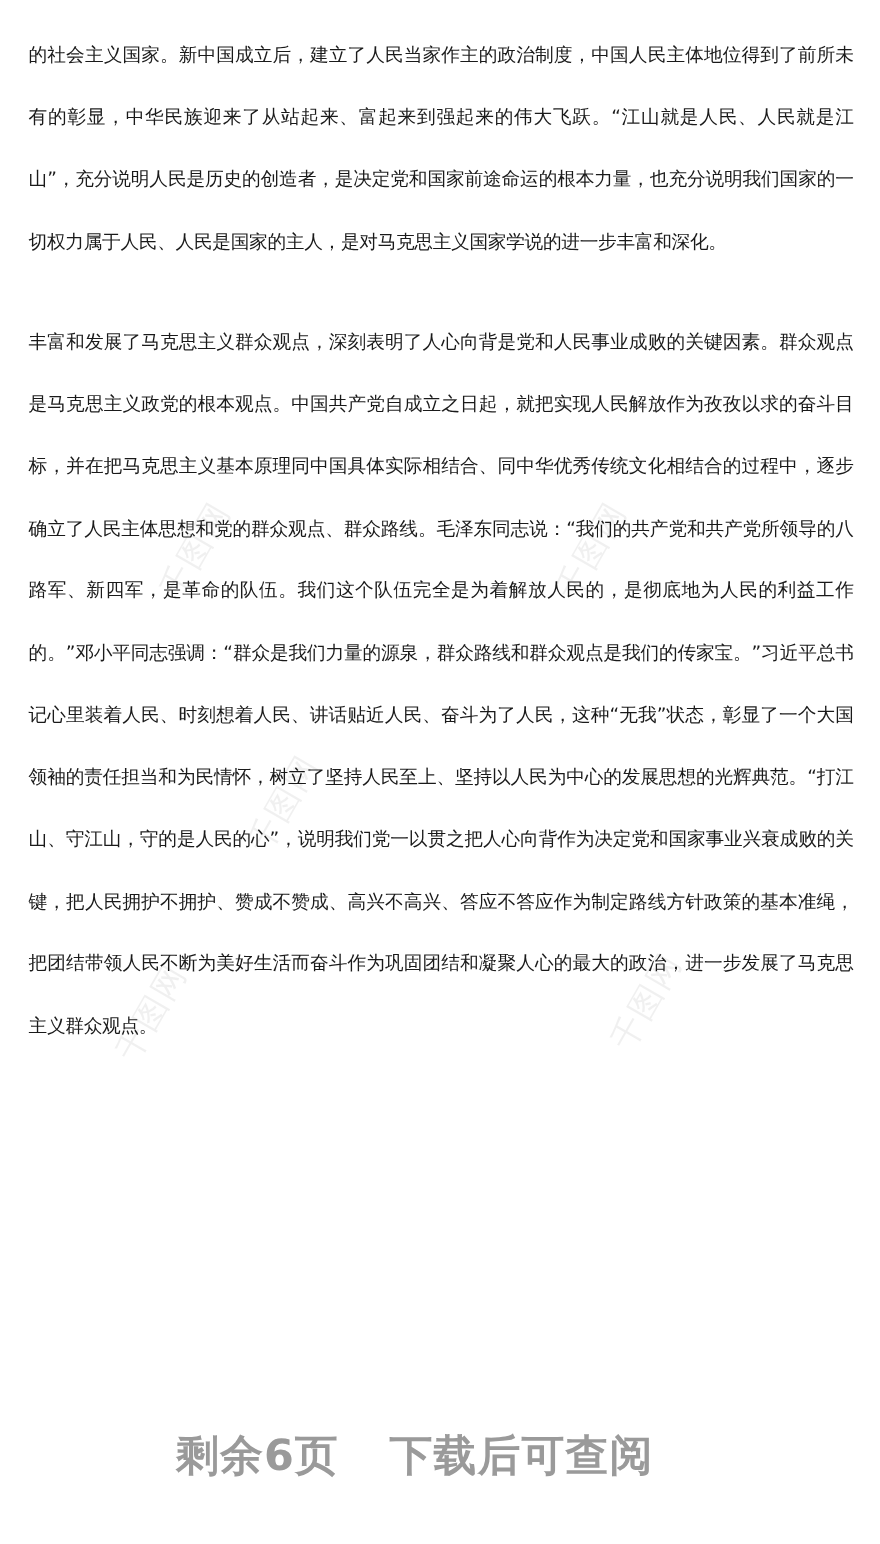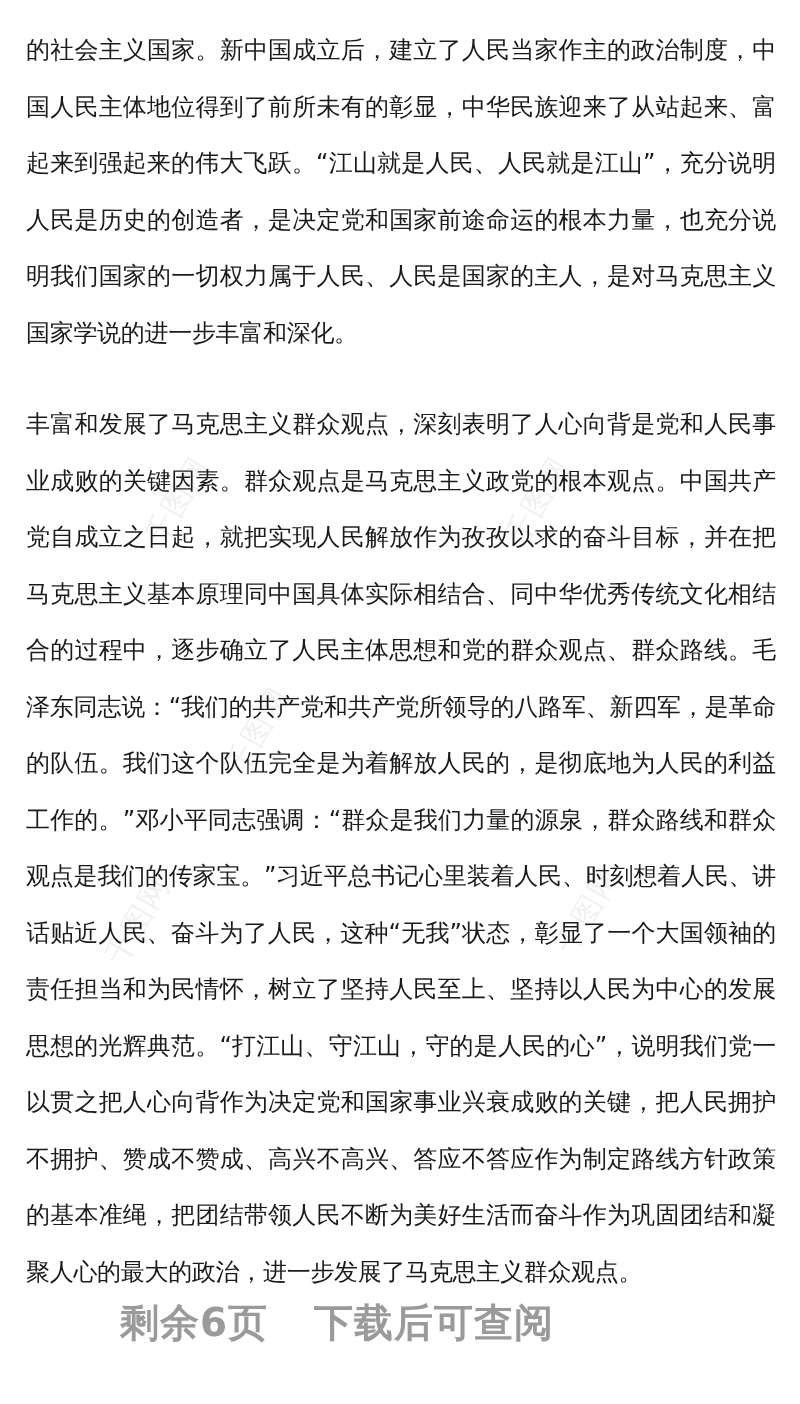--- a/index.html
+++ b/index.html
@@ -16,21 +16,21 @@
       color: #1a1a1a;
     }
     .page {
       position: absolute;
       left: 26px;
       top: 22px;
       width: 750px;
     }
     .para {
       margin: 0;
-      font-size: 24px;
+      font-size: 17px;
       line-height: 56.5px;
       text-align: justify;
       text-align-last: left;
       letter-spacing: -0.3px;
       word-break: break-all;
     }
     .para + .para {
       margin-top: 35px;
     }
     .watermark {
@@ -47,20 +47,21 @@
     .more-pages {
       position: absolute;
       left: 0;
       width: 674px;
       top: 1296px;
       text-align: center;
       font-size: 39px;
       font-weight: bold;
       color: #9a9a9a;
       letter-spacing: 1px;
+      padding-left: 40px;
     }
     .more-pages .gap {
       display: inline-block;
       width: 46px;
     }
   </style>
 </head>
 <body>
 
 <div class="page">

